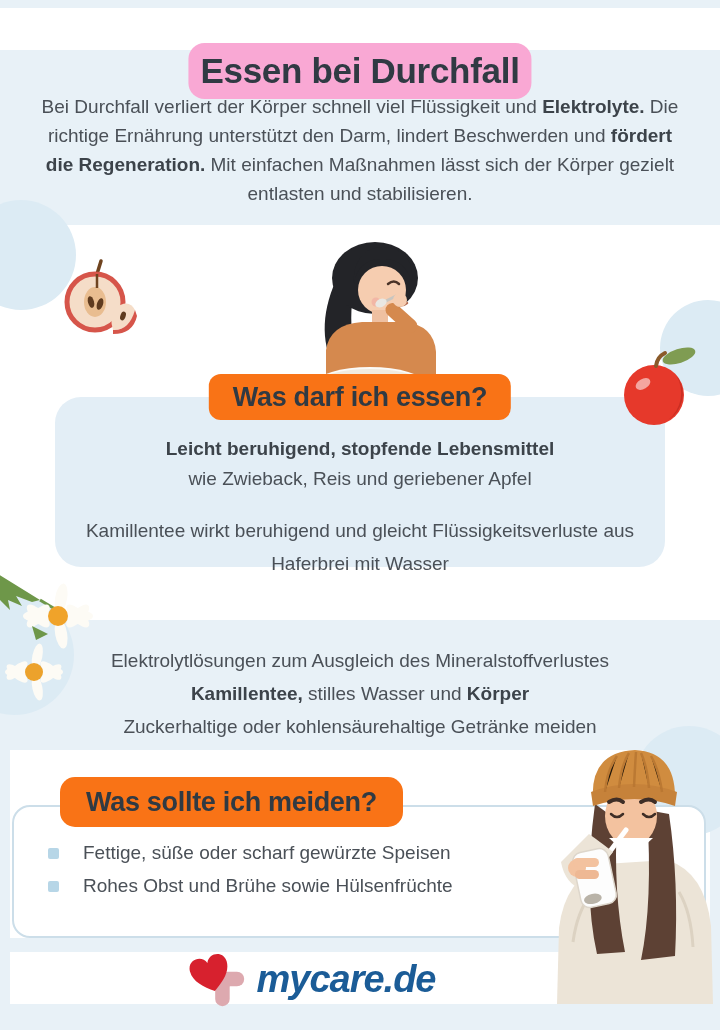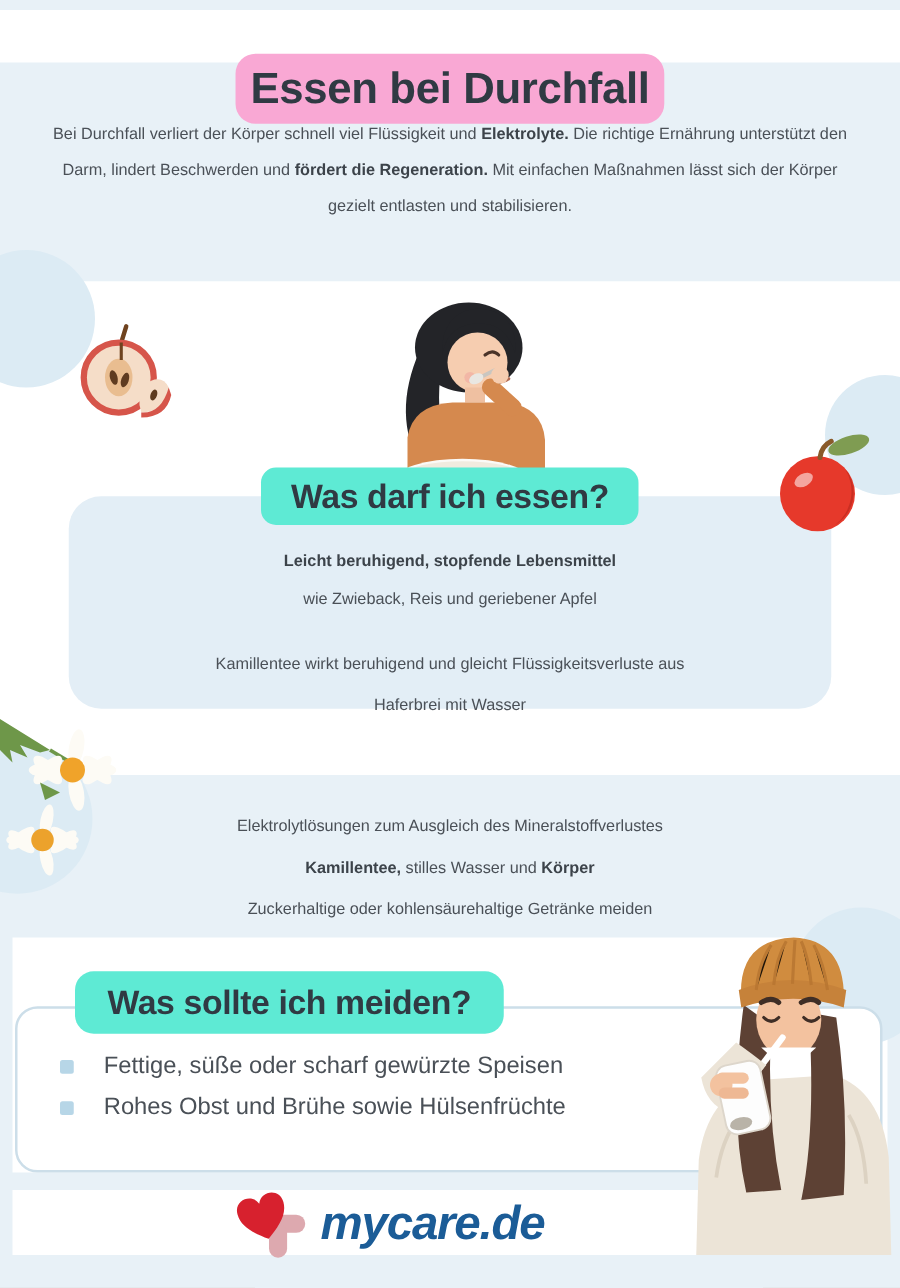--- a/index.html
+++ b/index.html
@@ -12,39 +12,39 @@
   .abs{position:absolute;}
   
   .strip-top{left:0;top:0;width:720px;height:8px;background:#e8f1f7;}
   .band-intro{left:0;top:50px;width:720px;height:175px;background:#e8f1f7;}
   .band-trinken{left:0;top:620px;width:720px;height:130px;background:#e8f1f7;}
   .band-bottom{left:0;top:938px;width:720px;height:92px;background:#e8f1f7;}
   .strip-side{top:745px;width:10px;height:285px;background:#e8f1f7;}
   .blob{border-radius:50%;background:#dcebf4;}
   
   .badge{
-    background:#5eead4;border-radius:14px;
+    background:#f97316;border-radius:14px;
     color:#303a43;font-weight:bold;letter-spacing:-0.3px;
     white-space:nowrap;z-index:6;
   }
   .badge-title{
     left:50%;transform:translateX(-50%);top:20px;
     padding:8px 12px;font-size:35px;line-height:40px;background:#f9a8d4;border-radius:16px;margin-top:23px;
   }
   .badge-sec{padding:7px 24px;font-size:27px;line-height:32px;border-radius:12px;}
   .badge-essen{left:50%;transform:translateX(-50%);top:374px;}
   .badge-trinken{left:50%;transform:translateX(-50%);top:587px;}
   .badge-meiden{left:60px;top:777px;border-radius:15px;padding:9px 26px;}
   
   .panel-essen{left:55px;top:397px;width:610px;height:170px;background:#e3eef6;border-radius:26px;z-index:1;}
   .panel-meiden{left:12px;top:805px;width:694px;height:133px;background:#ffffff;
     border:2px solid #ccdee9;border-radius:18px;box-sizing:border-box;z-index:1;}
   .footer-band{left:10px;top:952px;width:700px;height:52px;background:#ffffff;z-index:1;}
   
-  .txt{font-size:13px;line-height:30px;text-align:center;z-index:3;}
+  .txt{font-size:19px;line-height:30px;text-align:center;z-index:3;}
   .intro{left:38px;top:92px;width:644px;line-height:29px;}
   .essen-text{left:75px;top:434px;width:570px;}
   .trinken-text{left:40px;top:644px;width:640px;line-height:33px;}
   .lh33{line-height:33px;}
   .b{font-weight:bold;color:#3c434a;}
   
   .meiden-list{left:48px;top:839px;z-index:3;}
   .bullet-row{display:flex;align-items:flex-start;margin-bottom:5px;}
   .bullet-sq{width:11px;height:11px;background:#b7d6e7;border-radius:2px;margin:9px 24px 0 0;flex:none;}
   .bullet-txt{font-size:19px;line-height:28px;text-align:left;}

